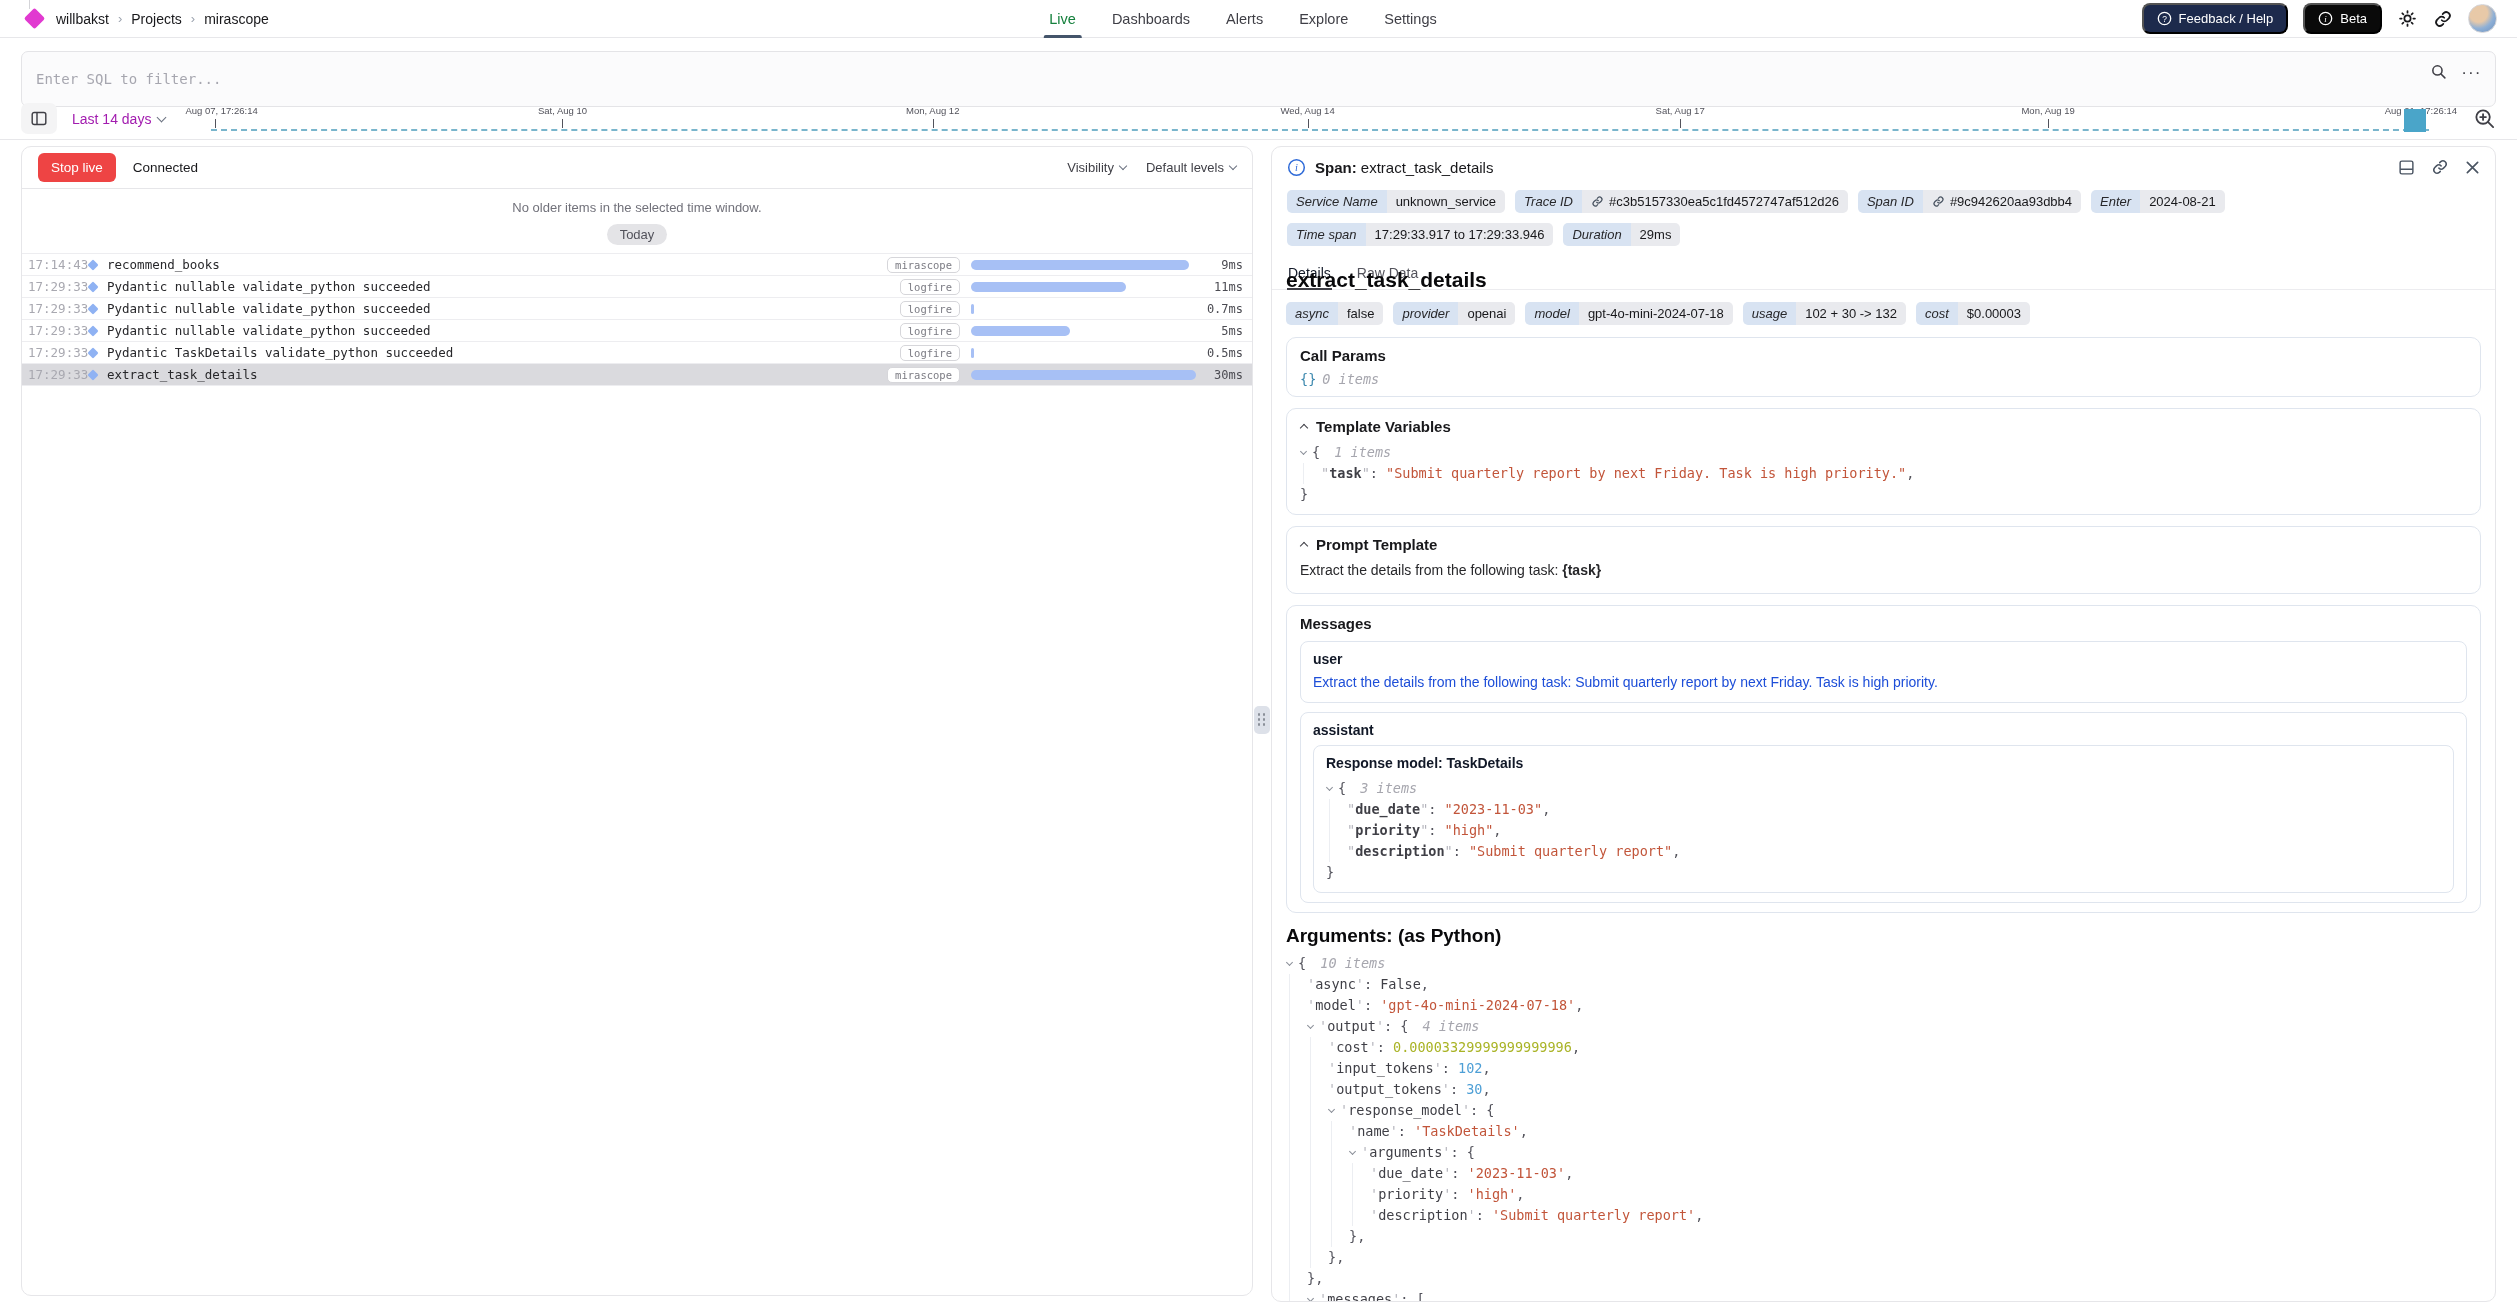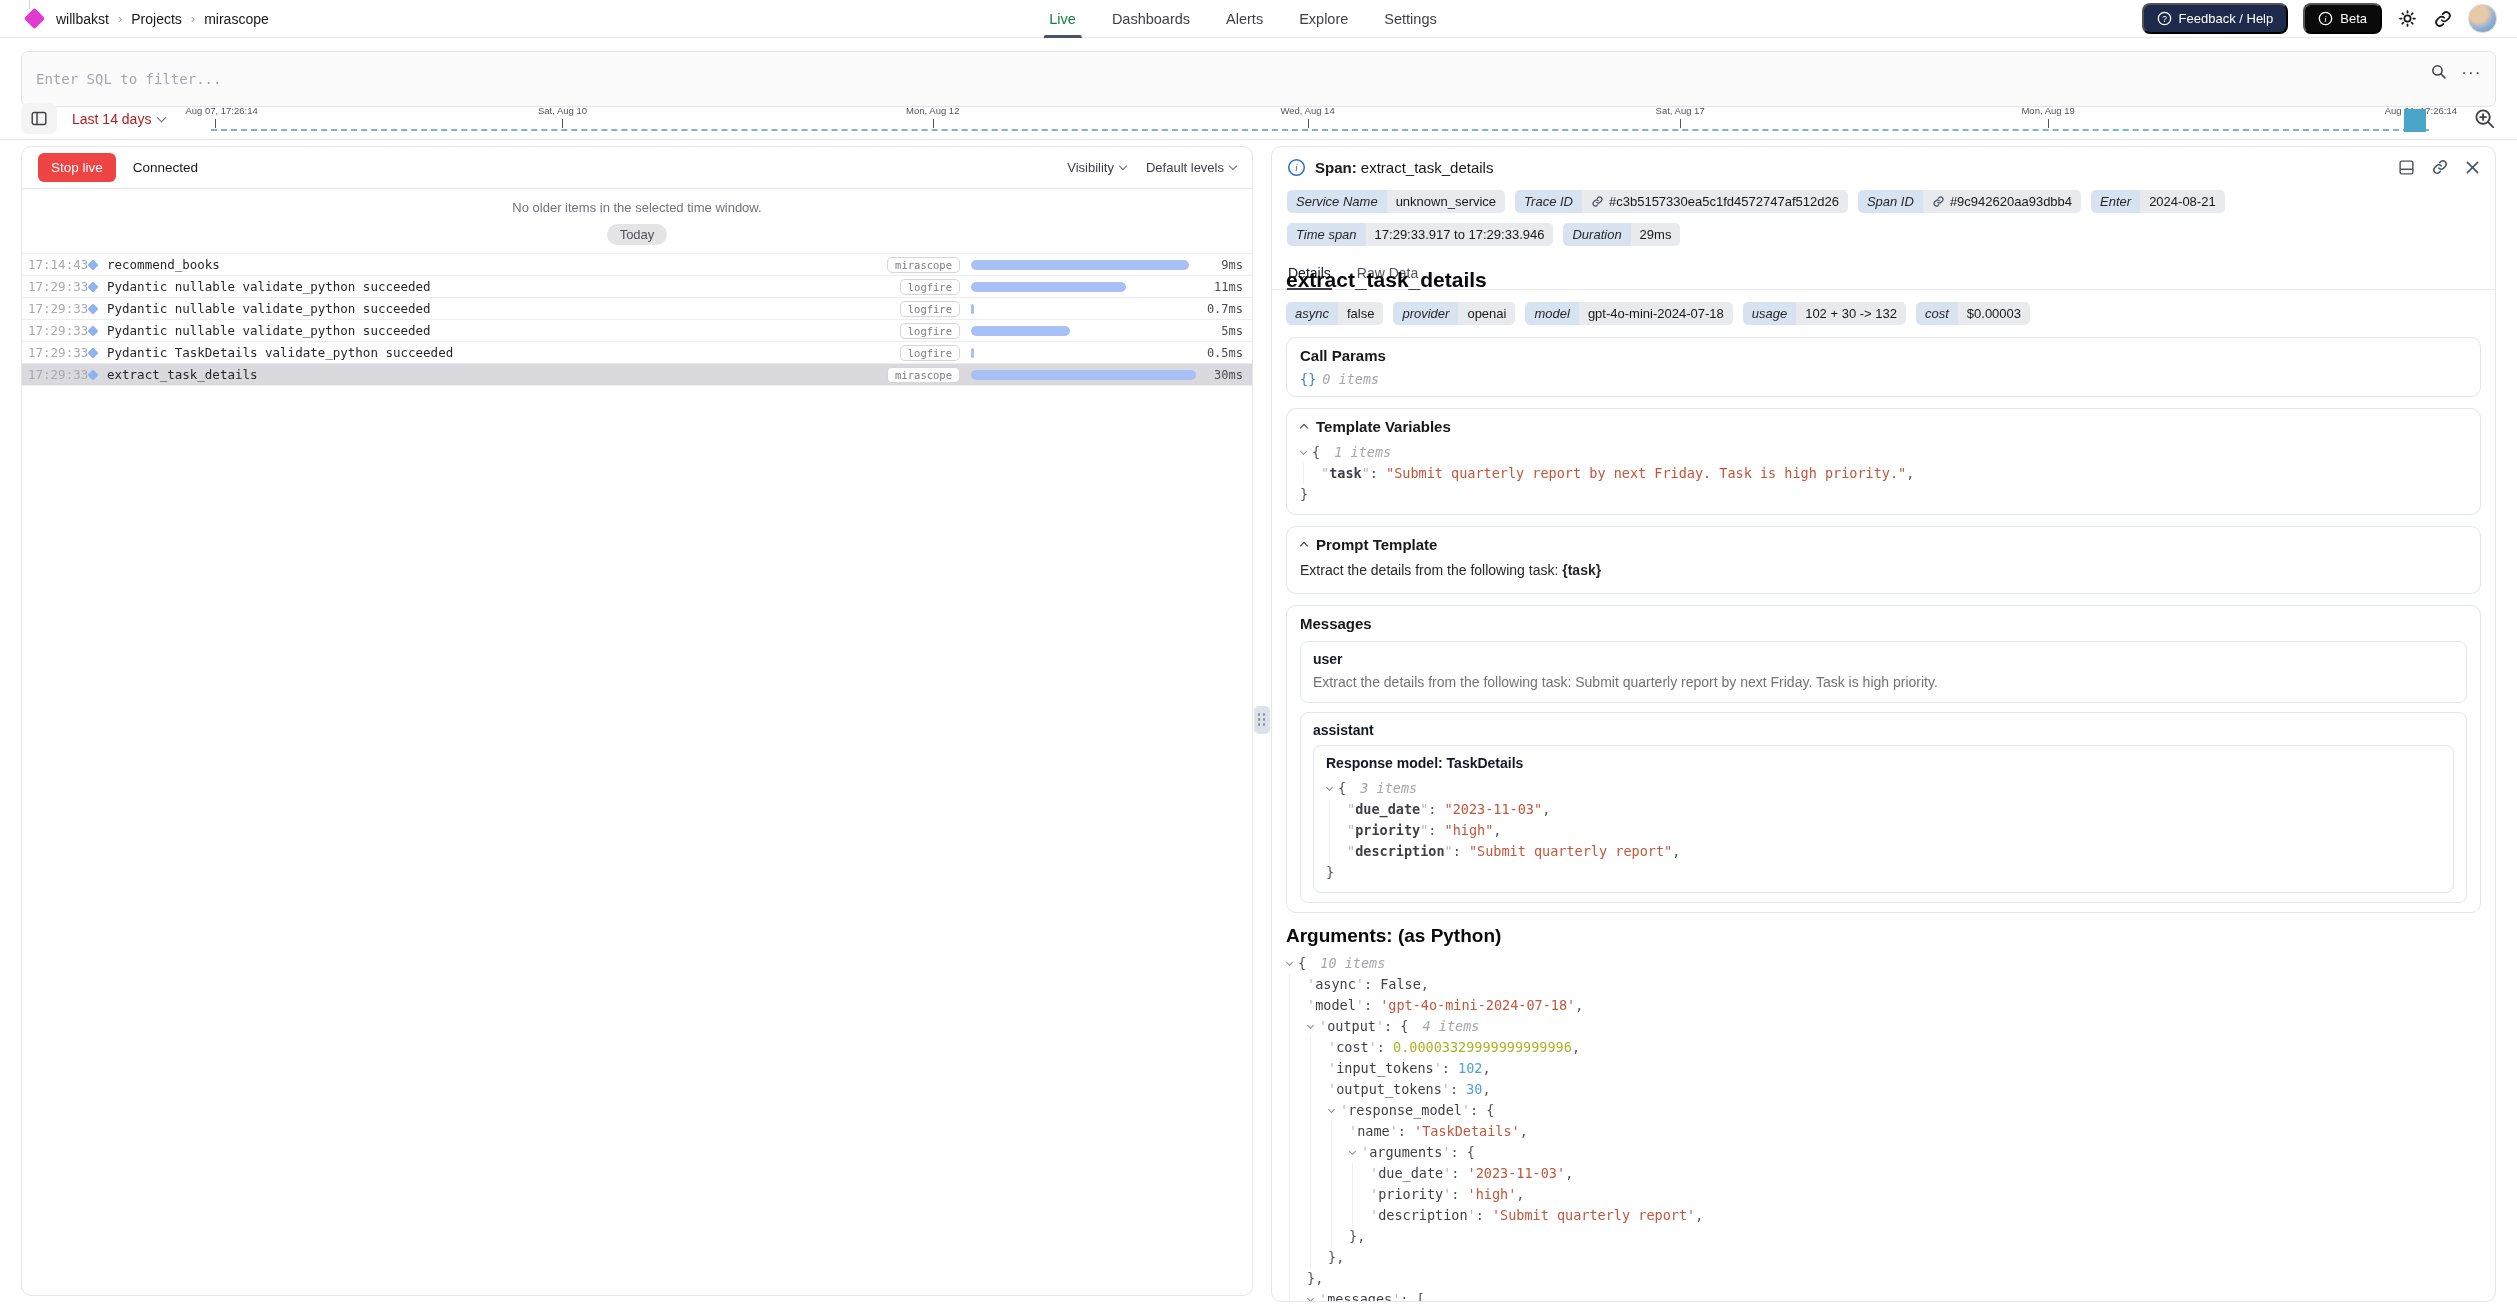--- a/index.html
+++ b/index.html
@@ -31,21 +31,21 @@
   .filter-row input { width:100%; height:56px; border:1px solid #e4e4e7; border-radius:7px; background:#fbfbfc;
                       font-family:"DejaVu Sans Mono", monospace; font-size:14px; color:#18181b; padding:0 74px 0 14px; outline:none; }
   .filter-row input::placeholder { color:#a6a6af; }
   .filter-icons { position:absolute; right:14px; top:0; height:40px; display:flex; align-items:center; gap:15px; color:#3f3f46; }
   .dots { font-size:17px; letter-spacing:2px; color:#3f3f46; line-height:1; padding-bottom:6px; cursor:pointer; }
 
   
   .time-row { position:absolute; top:98px; left:0; right:0; height:42px; border-bottom:1px solid #e7e7ea;
               display:flex; align-items:center; padding:0 21px; }
   .side-toggle { width:36px; height:31px; background:#f4f4f5; border-radius:7px; display:flex; align-items:center; justify-content:center; flex:none; cursor:pointer; }
-  .range-picker { display:flex; align-items:center; font-size:14px; color:#b91c1c; margin-left:15px; cursor:pointer; flex:none; }
+  .range-picker { display:flex; align-items:center; font-size:14px; color:#a21caf; margin-left:15px; cursor:pointer; flex:none; }
   .chv { display:inline-block; width:7px; height:7px; border-right:1.6px solid #6b7280; border-bottom:1.6px solid #6b7280;
          transform:rotate(45deg); margin:-3px 0 0 7px; }
   .timeline { flex:1; position:relative; height:100%; margin:0 12px 0 20px; }
   .tl-dash { position:absolute; left:26px; right:28px; bottom:8px; border-top:2px dashed #79b5cc; }
   .tl-label { position:absolute; top:7px; font-size:9.5px; color:#52525b; white-space:nowrap; z-index:1; }
   .tl-tick { position:absolute; top:21px; width:1px; height:9px; background:#52525b; }
   .tl-sel { position:absolute; right:31px; top:11px; height:23px; width:22px; background:#4aa5c9; z-index:2; cursor:ew-resize; }
   .tl-zoom { flex:none; margin-left:4px; display:flex; align-items:center; cursor:pointer; }
 
   
@@ -97,21 +97,21 @@
   .card h3 { font-size:15px; font-weight:bold; color:#18181b; margin-bottom:7px; display:flex; align-items:center; }
   .collapse-chv { display:inline-block; width:6px; height:6px; border-right:1.7px solid #3f3f46; border-bottom:1.7px solid #3f3f46;
                   transform:rotate(-135deg); margin:3px 9px 0 1px; cursor:pointer; }
   .empty-line { font-family:"DejaVu Sans Mono", monospace; font-size:13.5px; }
   .empty-brace { color:#3a87ad; }
   .tk-note, .items-note { color:#a6a6ae; font-style:italic; margin-left:6px; }
   .prompt-text { font-size:14px; color:#27272a; padding:2px 0 6px; }
   .prompt-text b { font-weight:bold; }
   .msg-card { border:1px solid #dfe5ee; border-radius:8px; padding:9px 12px; margin-top:9px; }
   .msg-card h4 { font-size:14px; font-weight:bold; margin-bottom:7px; color:#111827; }
-  .msg-body { font-size:14px; color:#737373; padding-bottom:3px; }
+  .msg-body { font-size:14px; color:#1d4ed8; padding-bottom:3px; }
   .resp-card { border:1px solid #dfe5ee; border-radius:8px; padding:9px 12px; margin-top:3px; }
   .args-title { font-size:19px; font-weight:bold; color:#09090b; margin:12px 0 6px; }
 
   
   .tree { font-family:"DejaVu Sans Mono", monospace; font-size:13.5px; line-height:21px; }
   .tree-line { display:flex; align-items:baseline; white-space:pre; }
   .ind { display:inline-block; width:18px; flex:none; align-self:stretch; border-left:1px solid #eceef2; margin-left:3px; }
   .tree-caret { display:inline-block; width:5px; height:5px; border-right:1.5px solid #8a8f98; border-bottom:1.5px solid #8a8f98;
                 transform:rotate(45deg); margin:0 6px 2px 1px; align-self:center; cursor:pointer; }
   .tk-brace, .tk-punc { color:#52525b; }

